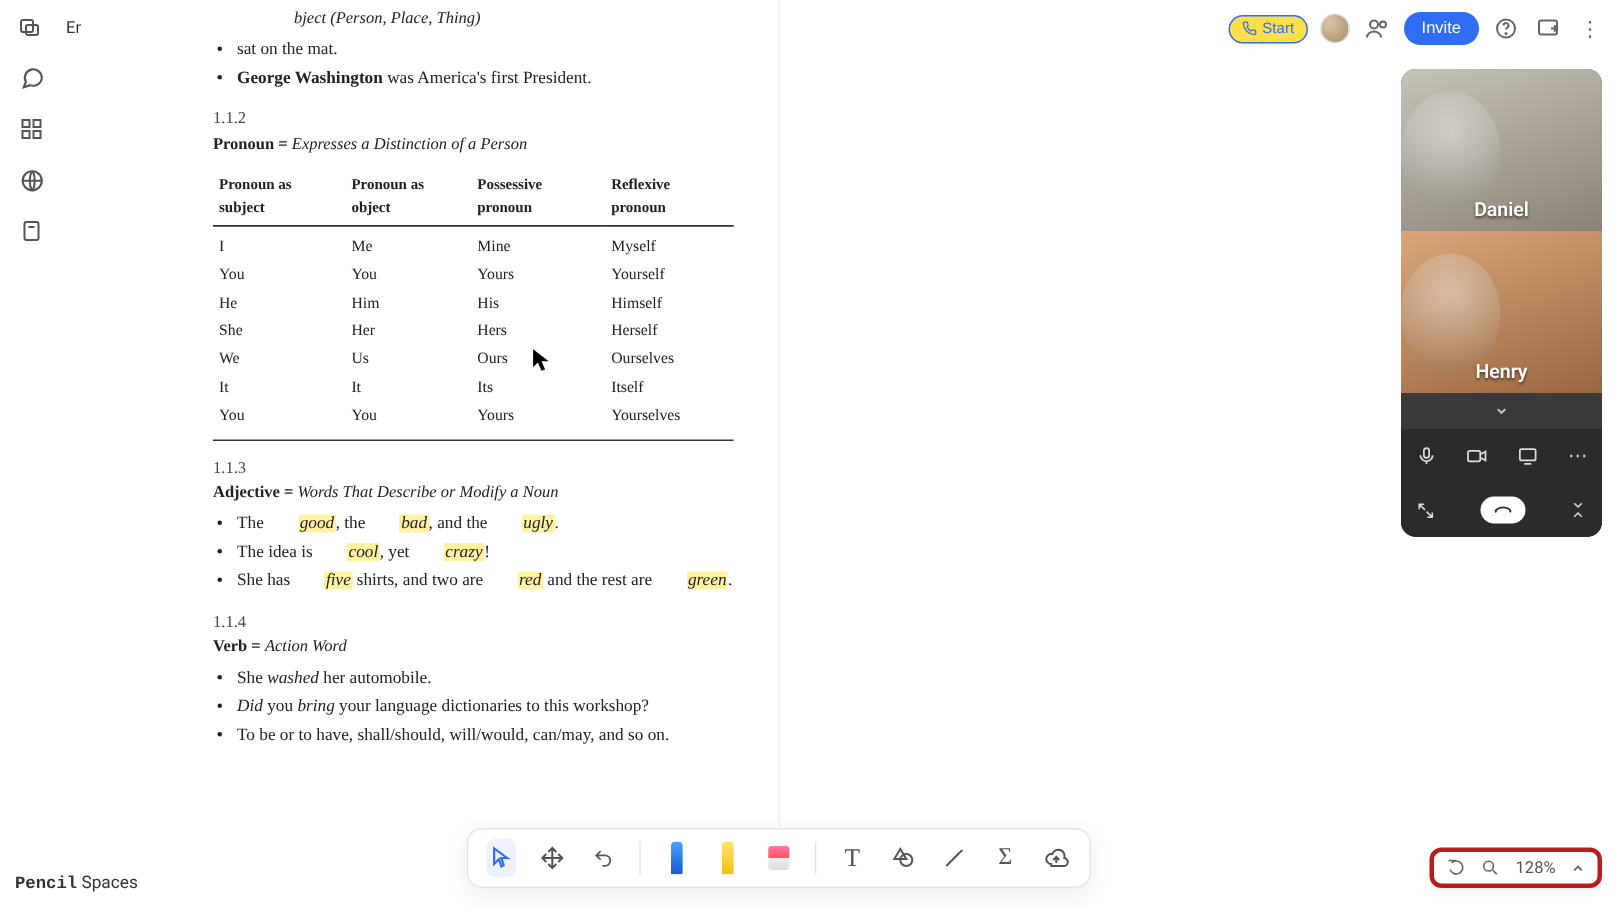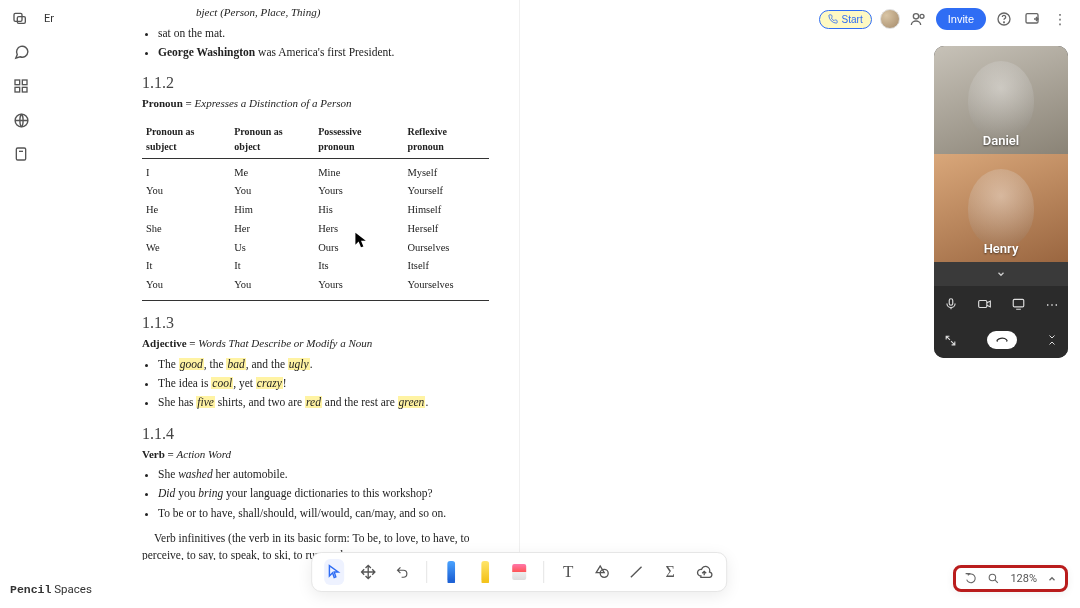--- a/index.html
+++ b/index.html
@@ -25,21 +25,21 @@
   width: 28px; height: 28px; border-radius: 6px; background: #fff;
   display: flex; align-items: center; justify-content: center; color: #555; font-size: 15px;
   cursor: pointer;
 }
 
 
 .top-right {
   position: absolute; top: 8px; right: 10px; display: flex; align-items: center; gap: 8px;
 }
 .start-btn {
-  border: 1px solid #2f6df4; color: #2f6df4; background: #fef9c3; font-size: 10px; padding: 3px 8px;
+  border: 1px solid #2f6df4; color: #2f6df4; background: #fde047; font-size: 10px; padding: 3px 8px;
   border-radius: 999px; display: flex; align-items: center; gap: 4px; cursor: pointer;
 }
 .avatar-circle { width: 20px; height: 20px; border-radius: 50%; background: radial-gradient(circle at 30% 30%, #d9c5a5, #a58b6b); border:1px solid #ddd;}
 .participants-ico, .help-ico, .layout-ico, .more-ico {
   width: 20px; height: 20px; display: flex; align-items: center; justify-content: center; color: #666; font-size: 14px; cursor:pointer;
 }
 .invite-btn {
   background: #2f6df4; color: #fff; border: none; font-size: 11px; padding: 5px 12px;
   border-radius: 999px; cursor: pointer;
 }
@@ -47,45 +47,45 @@
 
 .doc-wrap {
   position: absolute; top: 0; left: 54px; width: 465px; height: 560px; overflow: hidden;
   background: #fff;
   box-shadow: 1px 0 0 rgba(0,0,0,0.06);
 }
 .doc {
   padding: 4px 30px 30px 88px; font-family: Georgia, "Times New Roman", serif; color: #222;
   font-size: 11.5px; line-height: 1.5;
 }
-.doc .sect-num { font-size: 16px; color: #444; margin-top: 10px;}
+.doc .sect-num { font-size: 11px; color: #444; margin-top: 10px;}
 .doc .sect-label { font-size: 11px; }
 .doc .sect-label .ital { font-style: italic; }
 .doc ul { list-style: disc; padding-left: 16px; margin-top: 4px; }
 .doc ul li { margin-bottom: 2px; }
 .doc strong { font-weight: 700; }
-.doc .hl { background: #fff3a3; font-style: italic; padding: 0 1px; }
+.doc .hl { background: #fff3a3; font-style: italic; padding: 0 1px; margin-left: 20px; }
 
 
 .ptable { width: 100%; border-collapse: collapse; margin-top: 8px; font-size: 10.5px; }
 .ptable th { text-align: left; font-weight: 700; font-size: 10px; padding: 4px 4px; border-bottom: 1px solid #333;}
 .ptable td { padding: 1.5px 4px; font-size: 10.5px; }
 .ptable tr:first-child td { padding-top: 6px; }
 .hr { border-top: 1px solid #333; margin-top: 6px; }
 
 .para { margin-top: 8px; text-indent: 12px; }
 
 .cursor-ptr { position: absolute; font-size: 14px; color:#000; pointer-events:none; }
 
 
 .video-panel {
   position: absolute; top: 46px; right: 12px; width: 134px; background: #2b2b2b;
   border-radius: 10px; overflow: hidden; display: flex; flex-direction: column;
 }
-.video-tile { width: 100%; height: 108px; position: relative; display:flex; align-items:center; justify-content:center; }
+.video-tile { width: 100%; height: 108px; position: relative; display:flex; align-items:center; }
 .video-tile .name { position: absolute; bottom: 6px; width: 100%; text-align: center; color: #fff; font-size: 13px; font-weight: 600; text-shadow: 0 1px 2px rgba(0,0,0,0.6); }
 .tile-1 { background: linear-gradient(160deg,#c7c2b8,#8a8376); }
 .tile-2 { background: linear-gradient(160deg,#d9a77a,#9a6640); }
 .tile-3 { background: linear-gradient(160deg,#4a4138,#1d1712); }
 .face { width:66px; height:78px; border-radius:50% 50% 46% 46%; background: radial-gradient(circle at 50% 35%, rgba(255,255,255,0.55), rgba(0,0,0,0.1)); opacity:0.7;}
 .collapse-row { height: 24px; background: #3a3a3a; display:flex; align-items:center; justify-content:center; color:#ccc; font-size:12px; cursor:pointer;}
 .controls-row { height: 36px; background: #2b2b2b; display: flex; align-items: center; justify-content: space-around; color: #ddd; }
 .controls-row .cbtn { font-size: 13px; cursor:pointer; }
 .footer-row { height: 36px; background: #2b2b2b; display: flex; align-items: center; justify-content: space-between; padding: 0 10px; color:#ddd;}
 .footer-row .end { width: 30px; height: 18px; border-radius: 9px; background: #fff; color:#2b2b2b; display:flex; align-items:center; justify-content:center; font-size:11px; cursor:pointer;}
@@ -291,21 +291,20 @@
     <div class="sect-num">1.1.4</div>
     <div class="sect-label">
       <b>Verb = </b><span class="ital">Action Word</span>
     </div>
     <ul id="verb-bullets">
         <li>She <i>washed</i> her automobile.</li>
         <li><i>Did</i> you <i>bring</i> your language dictionaries to this workshop?</li>
         <li>To be or to have, shall/should, will/would, can/may, and so on.</li>
       </ul>
 
-    <div class="para">Verb infinitives (the verb in its basic form: To be, to love, to have, to perceive, to say, to speak, to ski, to run, and so on.</div>
 
   </div>
   <div class="cursor-ptr" style="top:232px; left:300px;">
     <svg width="14" height="16" viewBox="0 0 16 20" fill="#000">
         <path d="M1 1l0 15 4-4 3 7 3-1-3-7 6 0z"></path>
       </svg>
   </div>
 </div>
 
 <div class="video-panel">

